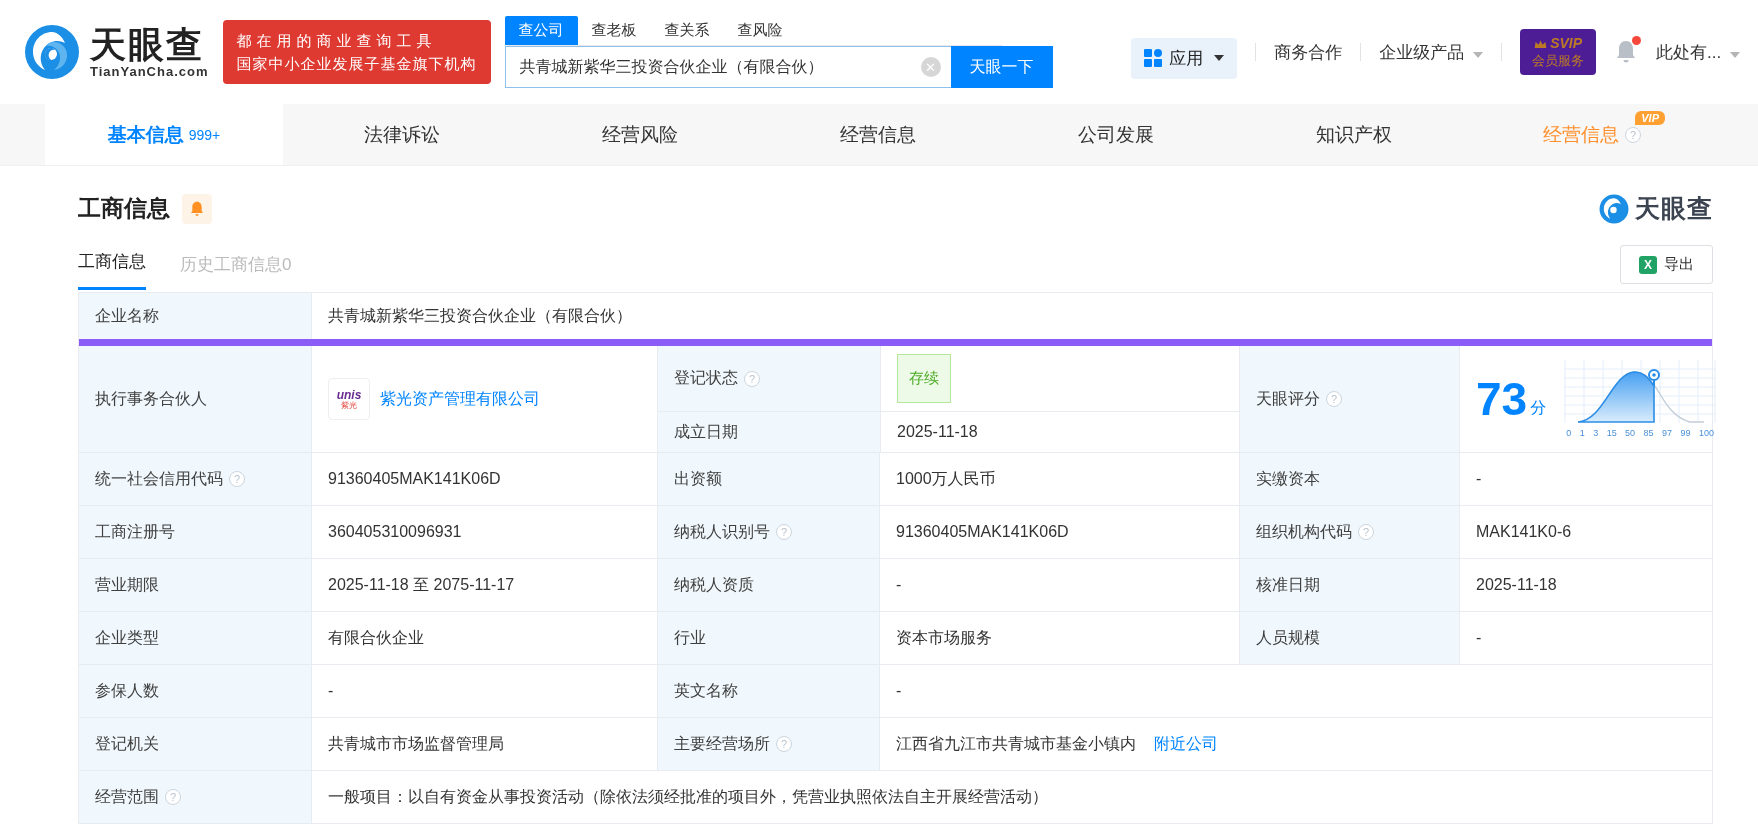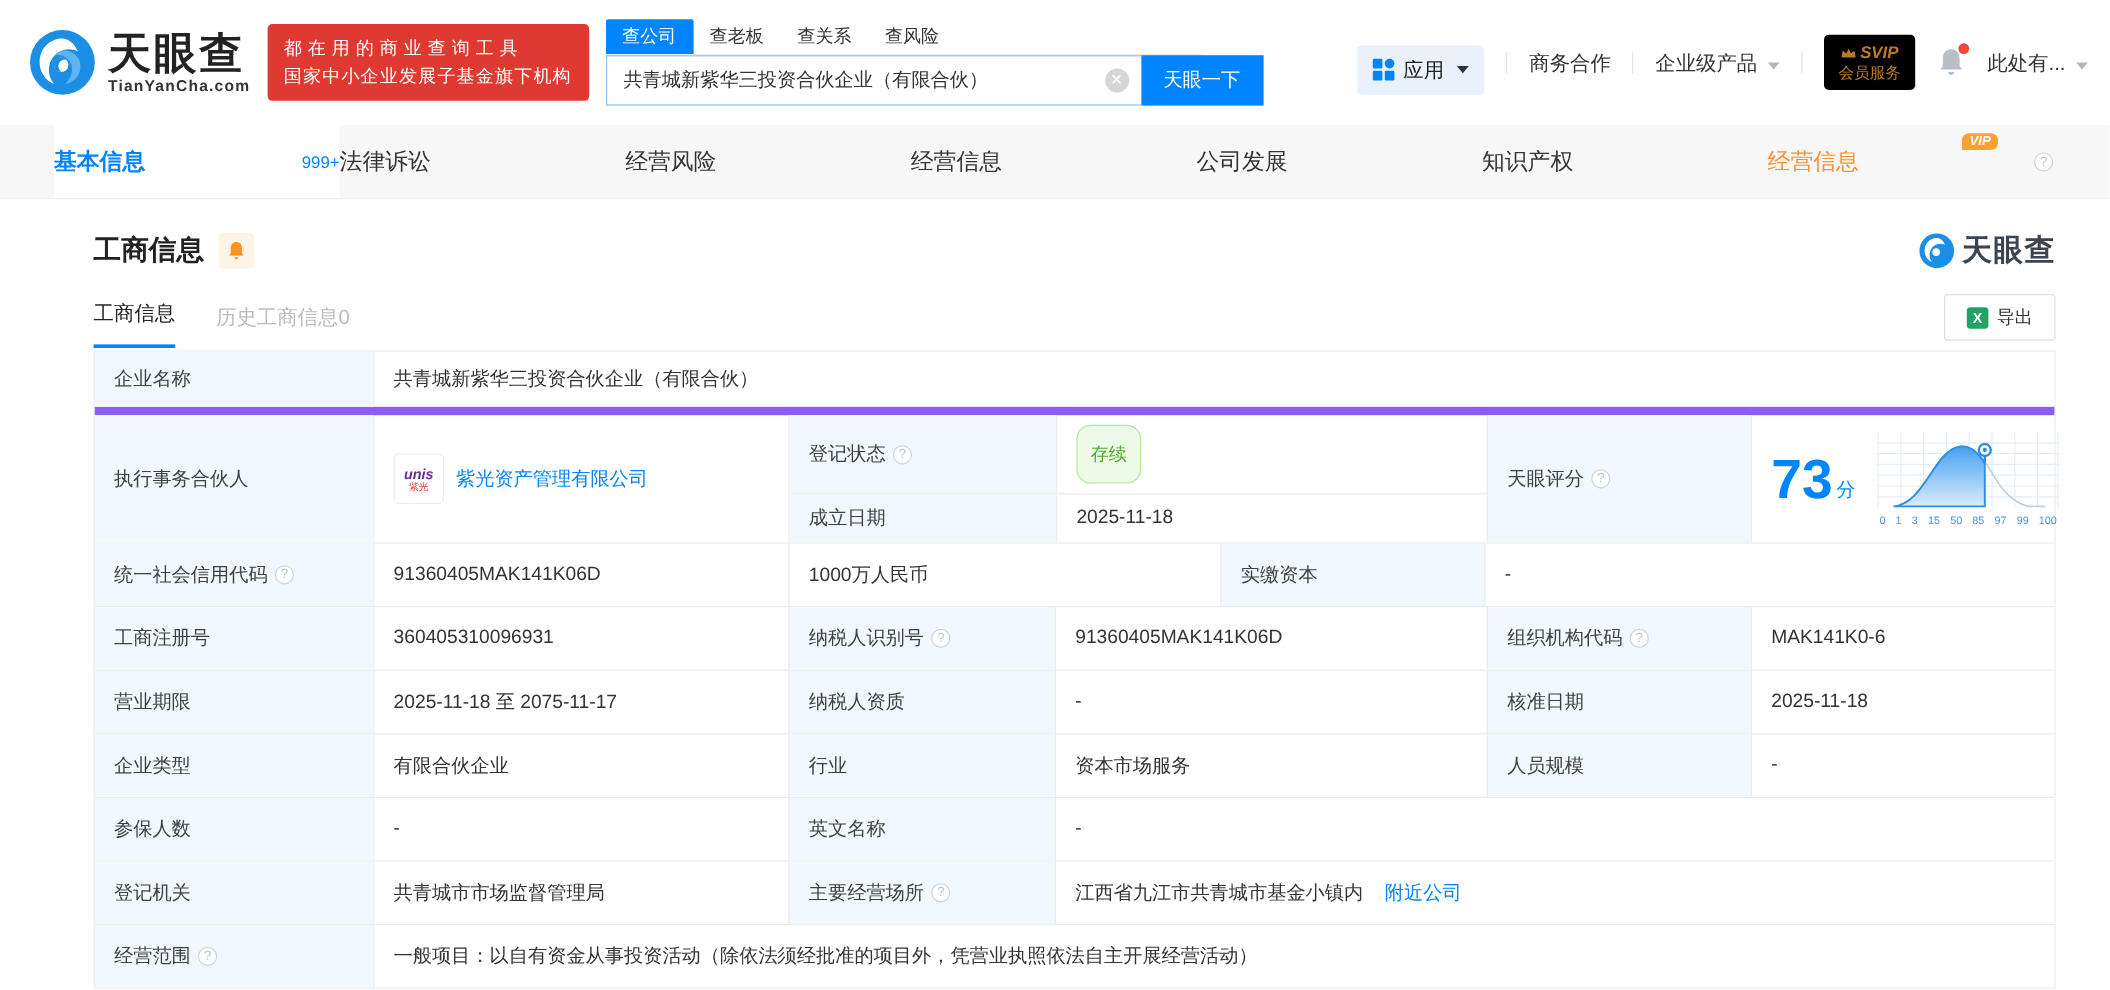--- a/index.html
+++ b/index.html
@@ -28,29 +28,29 @@
 
   .hright { margin-left:auto; display:flex; align-items:center; gap:18px; font-size:17px; color:#333; }
   .appbtn { display:flex; align-items:center; gap:7px; background:#e9f2fb; border-radius:4px; padding:9px 13px; cursor:pointer; color:#222;margin-top:12px; }
   .grid-ic { width:18px; height:18px; display:grid; grid-template-columns:8px 8px; grid-template-rows:8px 8px; gap:2px; }
   .grid-ic i { background:#0084ff; border-radius:1px; }
   .grid-ic i:nth-child(2){ border-radius:50%; }
   .caret { width:0; height:0; border-left:5px solid transparent; border-right:5px solid transparent; border-top:6px solid #333; display:inline-block; margin-left:4px;}
   .caret.gray { border-top-color:#b5b5b5; }
   .sep { width:1px; height:18px; background:#e3e3e3; }
   .hlink { cursor:pointer; white-space:nowrap; }
-  .svip { background:#000000; border-radius:4px; padding:6px 12px; text-align:center; line-height:17px; cursor:pointer; }
+  .svip { background:#4c1d95; border-radius:4px; padding:6px 12px; text-align:center; line-height:17px; cursor:pointer; }
   .svip .a { color:#bd7a26; font-weight:bold; font-style:italic; font-size:14px; display:flex; align-items:center; gap:3px; justify-content:center;}
   .svip .b { color:#bd7a26; font-size:13px; }
   .bellwrap { position:relative; cursor:pointer; display:flex; }
   .reddot { position:absolute; top:-3px; right:-3px; width:9px; height:9px; background:#f5483b; border-radius:50%; }
 
   
   .navbar { height:62px; background:#f7f7f7; display:flex; padding:0 45px; border-bottom:1px solid #f0f0f0;}
-  .ntab { width:238px; display:flex; align-items:center; justify-content:space-between; font-size:19px; color:#333; cursor:pointer; position:relative; }
+  .ntab { width:238px; display:flex; align-items:center; justify-content:center; font-size:19px; color:#333; cursor:pointer; position:relative; }
   .ntab.active { background:#fff; color:#0084ff; font-weight:bold; }
   .ntab .cnt { font-size:14px; color:#0084ff; margin-left:5px; font-weight:normal;}
   .ntab.vip { color:#ff8f2c; }
   .vipbadge { position:absolute; top:7px; right:46px; background:#ffa033; color:#fff; font-size:11px; font-weight:bold; font-style:italic; border-radius:6px 6px 6px 0; padding:1px 6px; }
   .qmark { display:inline-flex; width:16px; height:16px; border-radius:50%; border:1px solid #ccd6df; color:#b9c4ce; font-size:11px; align-items:center; justify-content:center; margin-left:6px; background:#fff; flex:none;}
 
   
   .section { padding:0 45px;margin-left:33px; }
   .sec-head { display:flex; align-items:center; margin-top:26px; }
   .sec-title { font-size:23px; font-weight:bold; color:#222; }
@@ -72,21 +72,21 @@
   .val { color:#333; }
   .bl { border-left:1px solid #e8ecf0; }
   .w-l1{width:232px; flex:none;} .w-v1{width:346px; flex:none;}
   .w-l2{width:222px; flex:none;} .w-v2{width:360px; flex:none;}
   .w-l3{width:220px; flex:none;} .w-v3{width:288px; flex:none;}
   .w-span-v1{width:1436px; flex:none;} .w-span-v2{width:868px; flex:none;}
   .link { color:#0084ff; cursor:pointer; }
   .midcol { width:582px; flex:none; display:flex; flex-direction:column; }
   .subr { display:flex; flex:1; }
   .subr + .subr { border-top:1px solid #e8ecf0; }
-  .badge-green { background:#eefaе8; background:#eefae8; border:1px solid #b4e69c; color:#4cab27; font-size:15px; padding:14px 11px; border-radius:12px; }
+  .badge-green { background:#eefaе8; background:#eefae8; border:1px solid #b4e69c; color:#4cab27; font-size:15px; padding:14px 11px; border-radius:0; }
   .unis { width:42px; height:42px; border:1px solid #eee; border-radius:4px; display:flex; flex-direction:column; align-items:center; justify-content:center; margin-right:10px; flex:none;}
   .unis .u1 { color:#6a2c91; font-weight:bold; font-size:12px; font-style:italic; line-height:12px;}
   .unis .u2 { color:#e03c34; font-size:8px; line-height:9px; }
   .score-cell { display:flex; align-items:center; padding:8px 0 8px 16px; }
   .score-num { font-size:46px; font-weight:bold; color:#0084ff; line-height:46px;}
   .score-unit { font-size:16px; color:#0084ff; margin:18px 6px 0 3px; }
   .curve-box { margin-left:12px; width:152px; }
   .axis { display:flex; justify-content:space-between; font-size:9px; color:#4a90d9; padding:0 2px; margin-top:-2px;}
   .addr-gap { margin-left:18px; }
 </style>
@@ -309,20 +309,21 @@
         </div>
       </div>
     </div>
 
     <div class="t-row">
       <div class="cell lab w-l1">
         <span>统一社会信用代码</span>
         <span class="qmark">?</span>
       </div>
       <div class="cell val w-v1 bl">91360405MAK141K06D</div>
+      <div class="cell lab w-l2 bl">出资额</div>
       <div class="cell val w-v2 bl">1000万人民币</div>
       <div class="cell lab w-l3 bl">实缴资本</div>
       <div class="cell val w-v3 bl">-</div>
     </div>
 
     <div class="t-row">
       <div class="cell lab w-l1">工商注册号</div>
       <div class="cell val w-v1 bl">360405310096931</div>
       <div class="cell lab w-l2 bl">
         <span>纳税人识别号</span>

